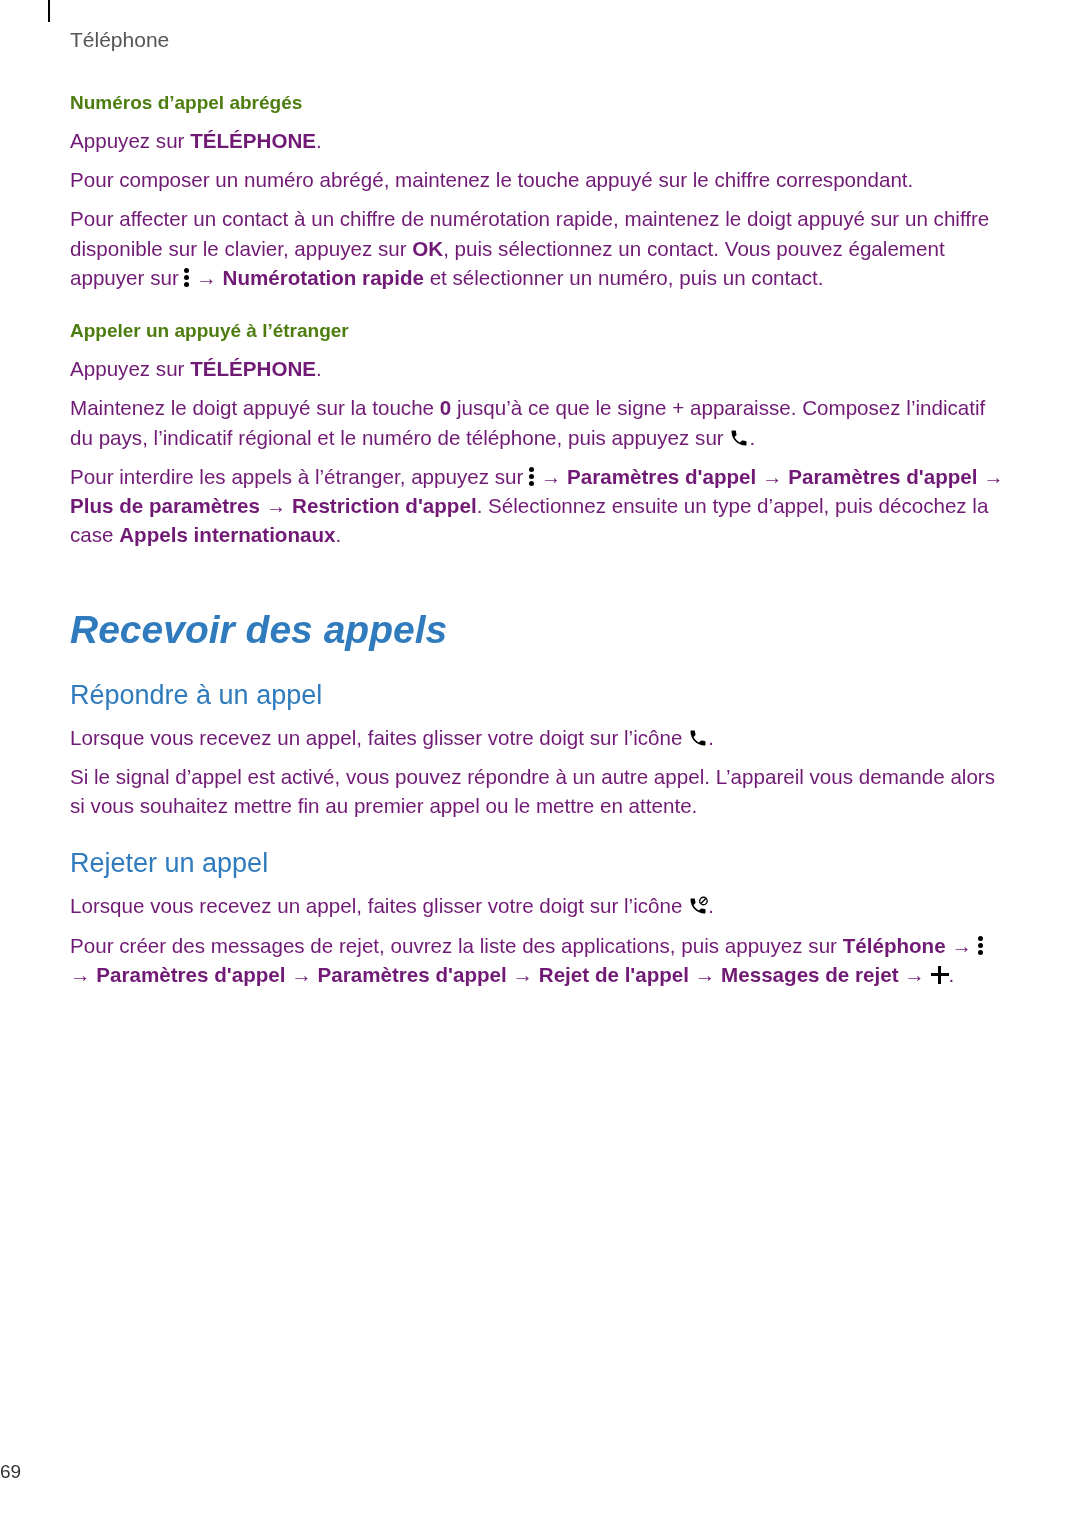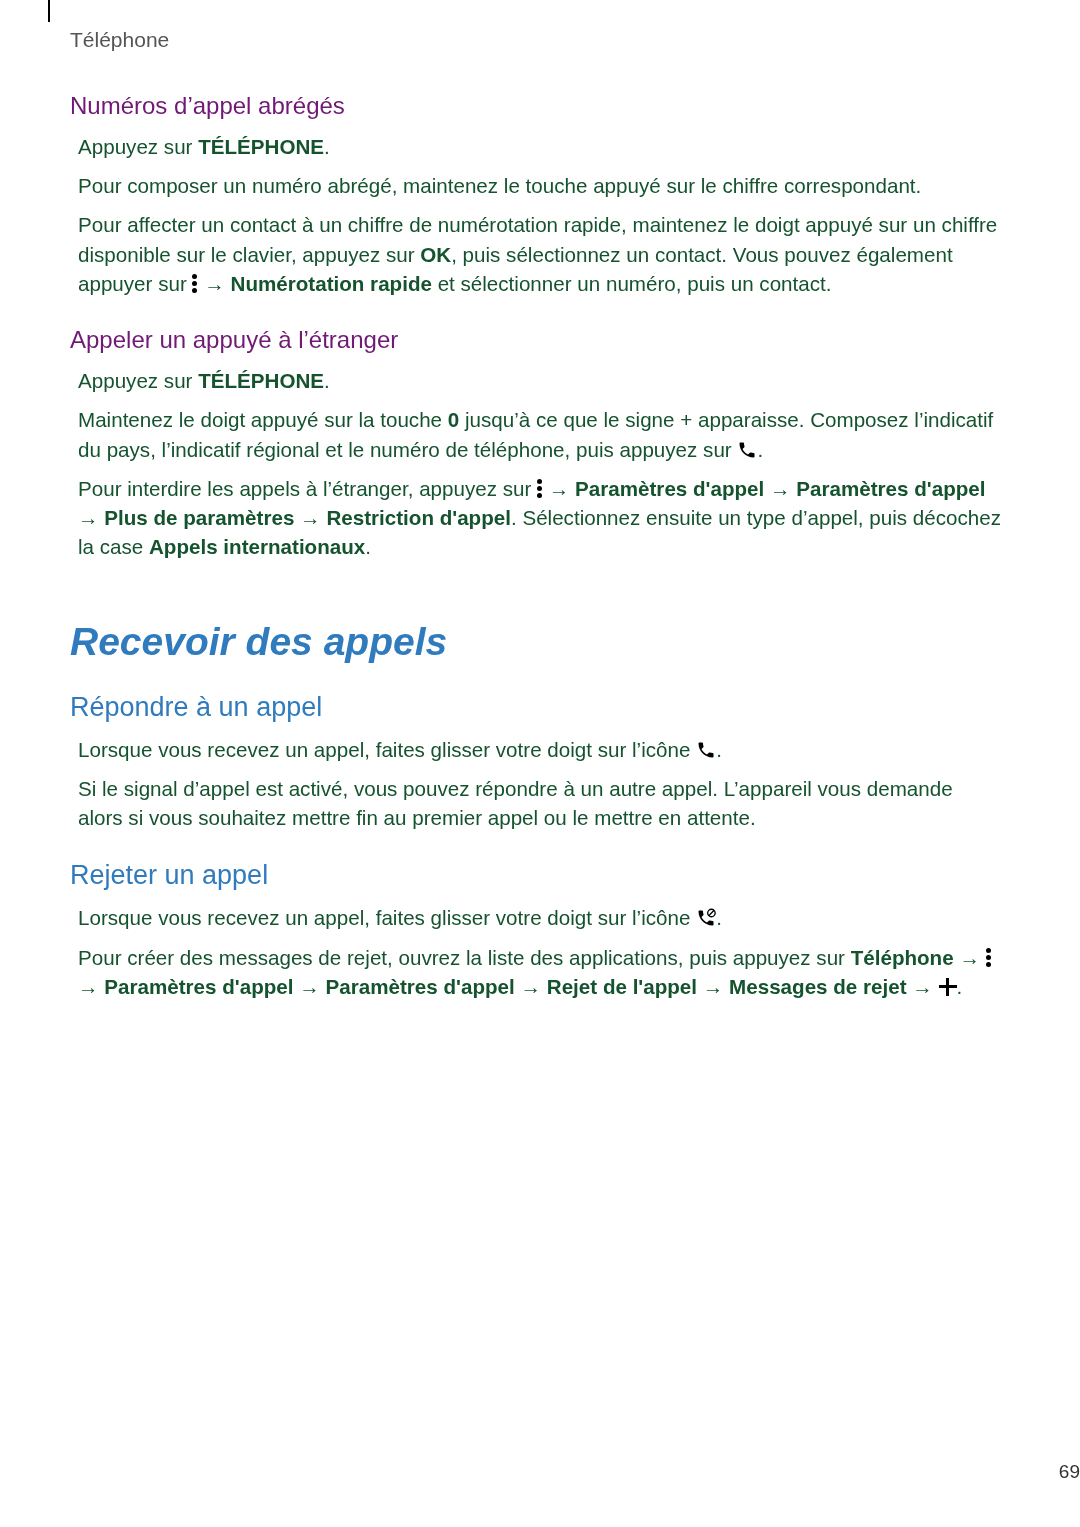--- a/index.html
+++ b/index.html
@@ -27,30 +27,30 @@
     background: #000;
   }
   .section-header {
     font-size: 21px;
     color: #555;
     margin-bottom: 40px;
     margin-top: 8px;
     font-weight: 400;
   }
   h3.black-heading {
-    font-size: 24px;
-    font-weight: 400;
-    color: #701a75;
+    font-size: 19px;
+    font-weight: 700;
+    color: #4d7c0f;
     margin: 28px 0 12px 0;
   }
   p.body {
     font-size: 20.6px;
     line-height: 1.42;
-    margin: 10px 8px;
-    color: #14532d;
+    margin: 10px 0;
+    color: #701a75;
     font-weight: 400;
   }
   .bold { font-weight: 700; }
   h1.blue-title {
     font-size: 39px;
     font-weight: 700;
     color: #2f7bbd;
     margin: 58px 0 28px 0;
     font-style: italic;
   }
@@ -103,21 +103,21 @@
     width: 18px; height: 3px;
   }
   .arrow {
     font-weight: 400;
   }
   .page-number {
     position: absolute;
     bottom: 44px;
     left: 0;
     width: 100%;
-    text-align: right;
+    text-align: left;
     font-size: 19px;
     color: #333;
   }
 </style>
 </head>
 <body>
 
 <div class="page">
   <div class="topmark"></div>
 

